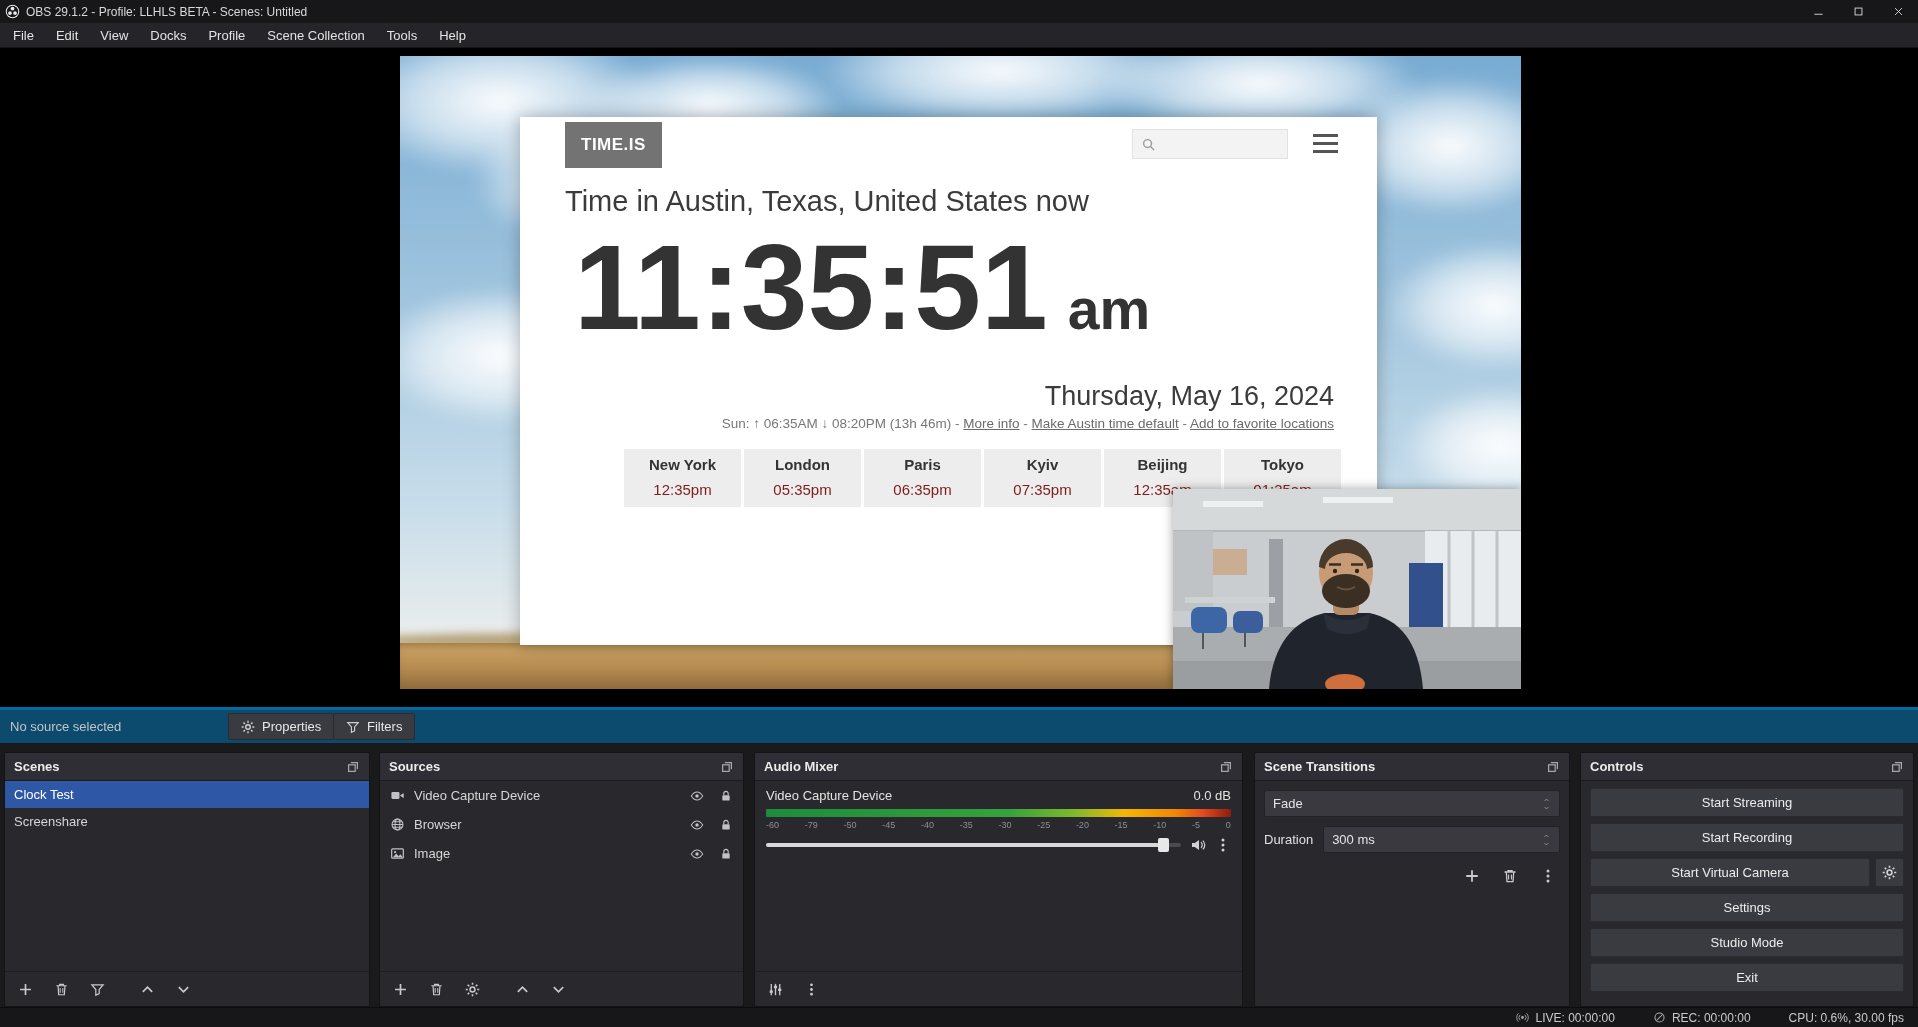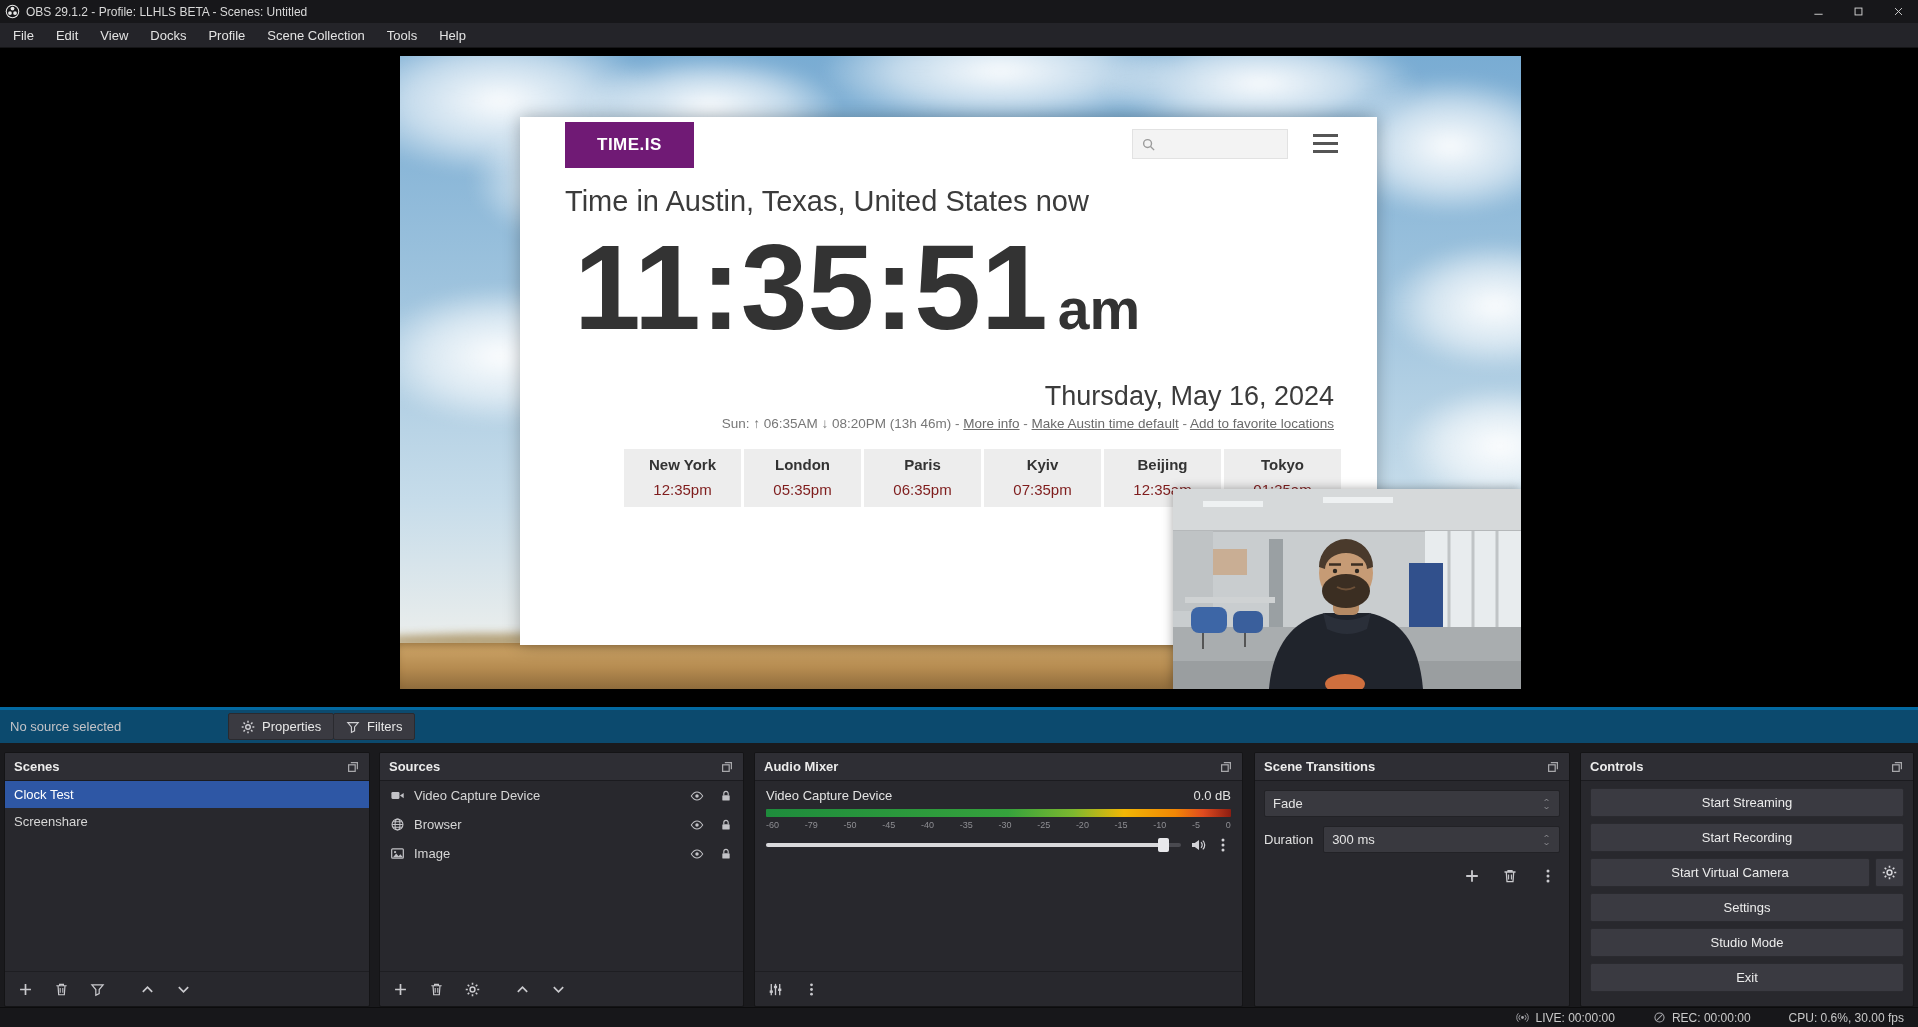--- a/index.html
+++ b/index.html
@@ -28,33 +28,33 @@
   .cloud{position:absolute;border-radius:50%;filter:blur(7px);
     background:radial-gradient(closest-side,rgba(255,255,255,.97),rgba(255,255,255,.55) 58%,rgba(255,255,255,0))}
   .sand{position:absolute;left:0;right:0;bottom:0;height:46px;
     background:linear-gradient(180deg,#cfa76a 0%,#b58b50 55%,#8f6c3c 100%);
     box-shadow:inset 0 6px 9px -4px rgba(95,64,22,.55)}
   .dune{position:absolute;bottom:40px;height:16px;border-radius:50%;filter:blur(4px);background:#a8905f;opacity:.8}
 
   
   .tis-page{position:absolute;left:120px;top:61px;width:857px;height:528px;background:#fff;
     box-shadow:0 0 16px rgba(0,0,0,.28);color:#3b3b3b}
-  .tis-logo{position:absolute;left:45px;top:5px;background:#701a75;color:#fff;font-weight:700;
-    font-size:17px;letter-spacing:.5px;padding:13px 32px}
+  .tis-logo{position:absolute;left:45px;top:5px;background:#737373;color:#fff;font-weight:700;
+    font-size:17px;letter-spacing:.5px;padding:13px 16px}
   .tis-search{position:absolute;left:612px;top:12px;width:156px;height:30px;background:#f3f3f3;
     border:1px solid #e2e2e2;display:flex;align-items:center;gap:6px;padding:0 8px;color:#9b9b9b}
   .tis-search .ic{width:15px;height:15px}
   .tis-burger{position:absolute;left:793px;top:17px;width:25px;height:19px;
     display:flex;flex-direction:column;justify-content:space-between}
   .tis-burger span{height:3px;background:#555}
   .tis-h1{position:absolute;left:45px;top:68px;font-size:29px;color:#3b3b3b;font-weight:400;white-space:nowrap}
   .tis-h1 b{font-weight:400}
   .tis-clockline{position:absolute;left:54px;top:94px;display:flex;align-items:baseline;color:#333;font-weight:700;white-space:nowrap}
   .tis-time{font-size:120px;line-height:1.28;letter-spacing:0}
-  .tis-ampm{font-size:57px;margin-left:10px}
+  .tis-ampm{font-size:57px;margin-left:20px}
   .tis-date{position:absolute;right:43px;top:264px;font-size:27px;color:#3b3b3b;white-space:nowrap}
   .tis-sun{position:absolute;right:43px;top:299px;font-size:13.5px;color:#777;white-space:nowrap}
   .tis-link{text-decoration:underline;color:#6b6b6b}
   .tis-clocks{position:absolute;left:104px;top:332px;display:flex;gap:3px}
   .tis-box{width:117px;background:#ededed;text-align:center;padding:7px 0 9px}
   .tis-box .city{font-size:15px;font-weight:700;color:#333}
   .tis-box .t{font-size:15px;color:#7f1d1d;margin-top:8px}
 
   .webcam{position:absolute;left:773px;top:433px;width:348px;height:200px;box-shadow:0 0 10px rgba(0,0,0,.35)}
 

